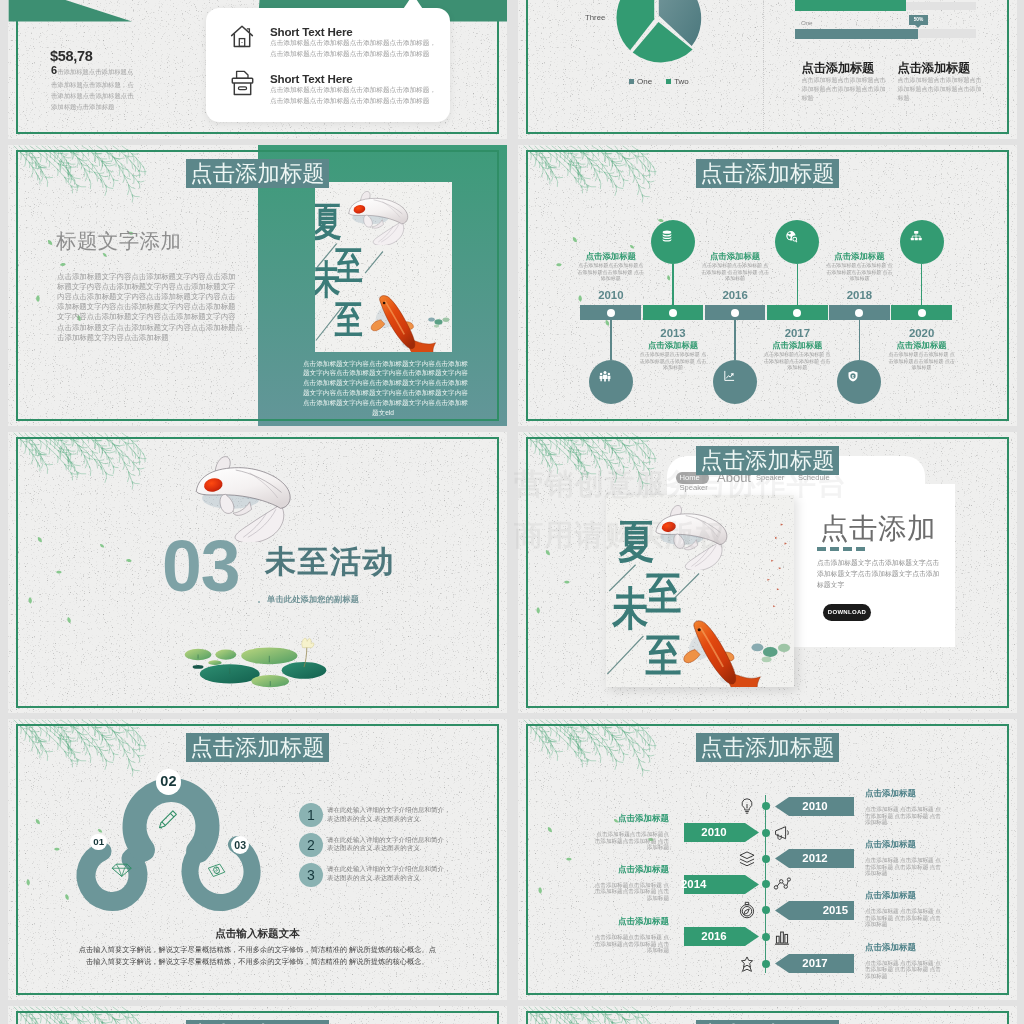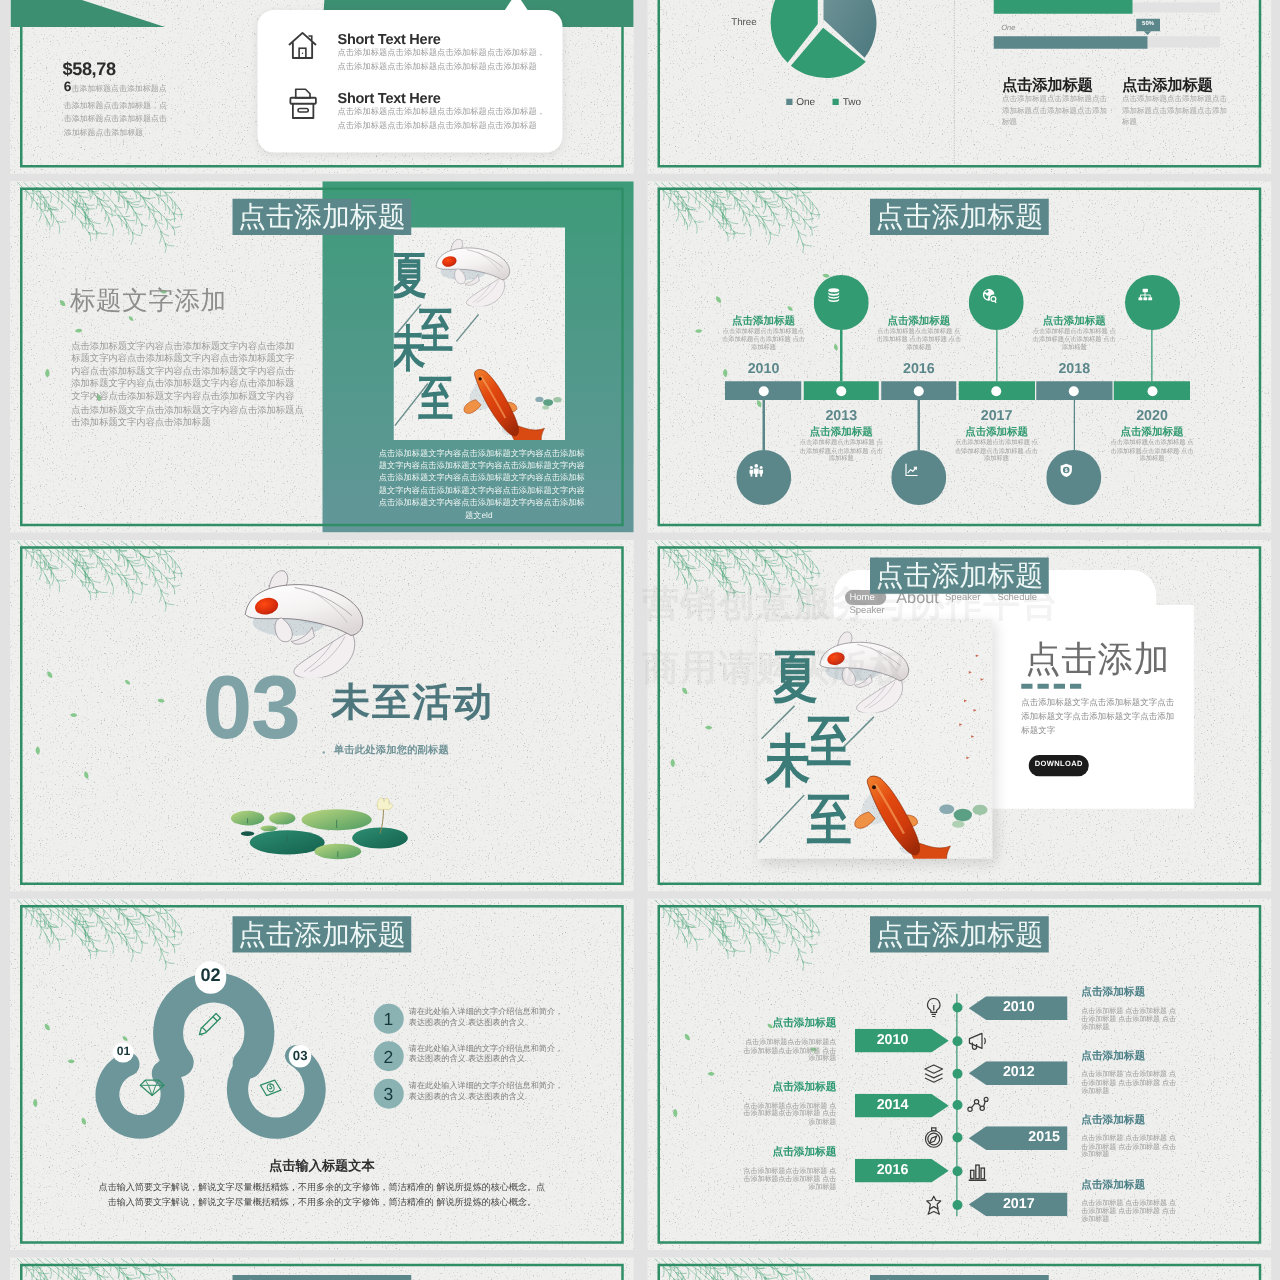--- a/index.html
+++ b/index.html
@@ -599,21 +599,21 @@
         <g fill="none" stroke="#3a3a3a" stroke-width="1.3" stroke-linejoin="round">
           <path d="M12 2.6l9.4 4.4L12 11.4 2.6 7z"></path>
           <path d="M2.6 12L12 16.4 21.4 12"></path>
           <path d="M2.6 16.6L12 21l9.4-4.4"></path>
         </g>
       </svg>
   <div class="a" style="left:243.6px;top:136px;width:8px;height:8px;border-radius:50%;background:#339b72"></div>
   <svg class="a" style="left:165.5px;top:156px;width:75px;height:19px" viewBox="0 0 75 19">
         <path d="M0 0h61l14 9.5L61 19H0z" fill="#339b72"></path>
       </svg>
-  <div class="a nw" style="left:163px;top:156px;width:66px;text-align:center;font-size:11.4px;line-height:19px;font-weight:700;color:#fff">2014</div>
+  <div class="a nw" style="left:163px;top:156px;width:66px;font-size:11.4px;line-height:19px;font-weight:700;color:#fff">2014</div>
   <svg class="a" style="left:254.5px;top:156.5px;width:18px;height:18px" viewBox="0 0 24 24">
         <g fill="none" stroke="#3a3a3a" stroke-width="1.3">
           <circle cx="4" cy="16.5" r="2.3"></circle>
           <circle cx="11" cy="8.5" r="2.3"></circle>
           <circle cx="17" cy="15.5" r="2.3"></circle>
           <circle cx="21.2" cy="6" r="2.1"></circle>
           <path d="M5.6 14.8L9.4 10.2M12.6 10.2L15.4 13.7M18.6 13.6L20.2 8"></path>
         </g>
       </svg>
   <div class="a" style="left:243.6px;top:161.5px;width:8px;height:8px;border-radius:50%;background:#339b72"></div>

